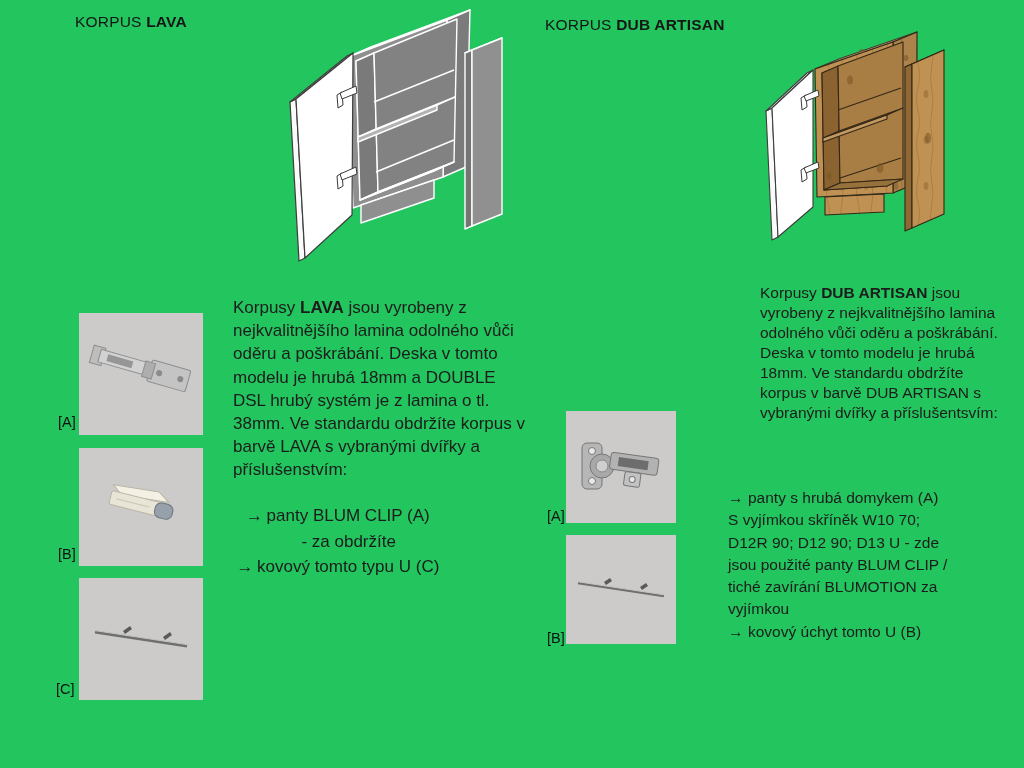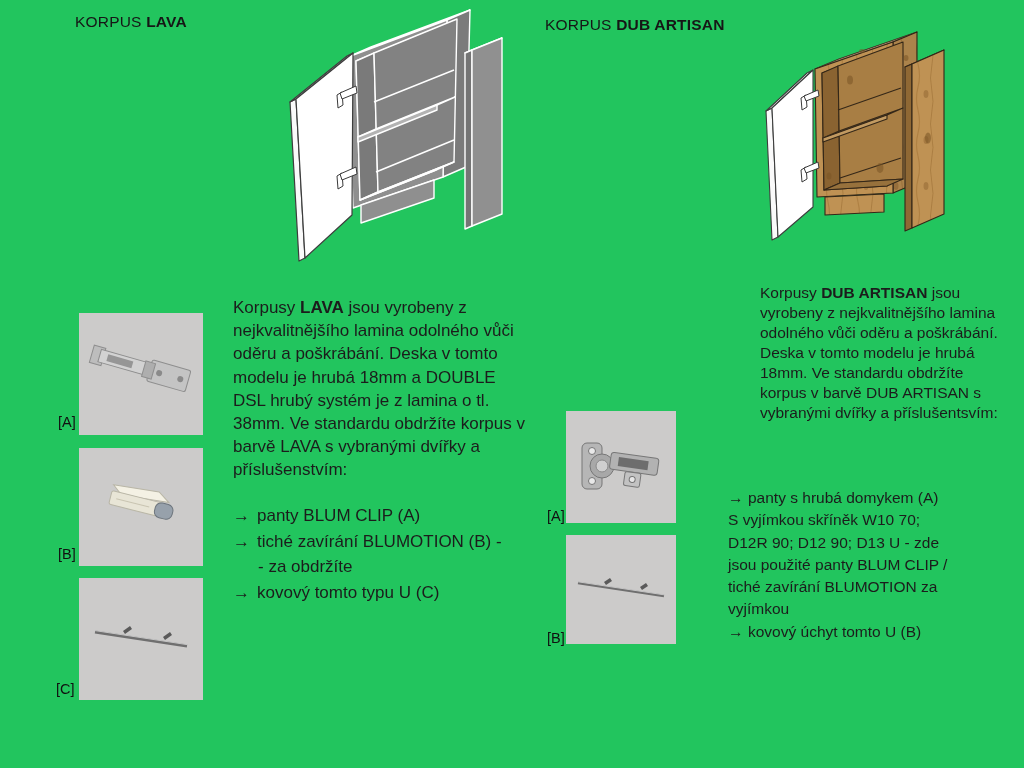--- a/index.html
+++ b/index.html
@@ -5,21 +5,21 @@
   html,body{margin:0;padding:0;background:#fff;}
   .canvas{position:relative;width:1024px;height:768px;background:#22c55e;overflow:hidden;
           font-family:"Liberation Sans",sans-serif;color:#1c1c1c;}
   .title{position:absolute;font-size:15.5px;letter-spacing:.2px;color:#161616;white-space:nowrap;}
   .title b{font-weight:bold;}
   .para{position:absolute;color:#1c1c1c;}
   .para-left{left:233px;top:296px;width:296px;font-size:17px;line-height:23.2px;}
   .para-right{left:728px;top:283px;width:242px;font-size:15.5px;line-height:20px;margin-left:32px;}
   .para b{font-weight:bold;}
   .list{position:absolute;color:#1c1c1c;}
-  .list-left{left:233px;top:503px;font-size:17px;line-height:25.5px;}
+  .list-left{left:233px;top:503px;font-size:17px;line-height:25.5px;text-align:center;}
   .list-right{left:728px;top:487px;font-size:15.5px;line-height:22.3px;}
   .pline{white-space:nowrap;}
   .arw{display:inline-block;width:24px;}
   .list-right .arw{width:20px;}
   .indent{padding-left:25px;}
   .hwbox{position:absolute;background:#cccbca;}
   .hwbox svg{display:block;width:100%;height:100%;}
   .hwlabel{position:absolute;font-size:14.5px;color:#111;}
   .cab{position:absolute;}
 </style>
@@ -207,21 +207,20 @@
       <path d="M38,47 l6,-4 l2,3 l-6,4 z" fill="#5a5a5a"></path>
       <path d="M74,52 l6,-4 l2,3 l-6,4 z" fill="#5a5a5a"></path>
     </svg>
   </div>
   <div class="hwlabel" style="left:547px;top:630px;">[B]</div>
 
   <div class="para para-left"><span>Korpusy </span><b>LAVA</b><span> jsou vyrobeny z nejkvalitnějšího lamina odolného vůči oděru a poškrábání. Deska v tomto modelu je hrubá 18mm a DOUBLE DSL hrubý systém je z lamina o tl. 38mm. Ve standardu obdržíte korpus v barvě LAVA s vybranými dvířky a příslušenstvím:</span></div>
 
   <div class="list list-left">
     <div class="pline"><span class="arw">→</span><span>panty BLUM CLIP (A)</span></div>
-    <div class="pline"><span class="arw">→</span><span>tiché zavírání BLUMOTION (B) -</span></div>
     <div class="pline indent"><span>- za obdržíte</span></div>
     <div class="pline"><span class="arw">→</span><span>kovový tomto typu U (C)</span></div>
   </div>
 
   <div class="para para-right"><span>Korpusy </span><b>DUB ARTISAN</b><span> jsou vyrobeny z nejkvalitnějšího lamina odolného vůči oděru a poškrábání. Deska v tomto modelu je hrubá 18mm. Ve standardu obdržíte korpus v barvě DUB ARTISAN s vybranými dvířky a příslušentsvím:</span></div>
 
   <div class="list list-right">
     <div class="pline"><span class="arw">→</span><span>panty s hrubá domykem (A)</span></div>
     <div class="pline"><span>S vyjímkou skříněk W10 70;</span></div>
     <div class="pline"><span>D12R 90; D12 90; D13 U - zde</span></div>

